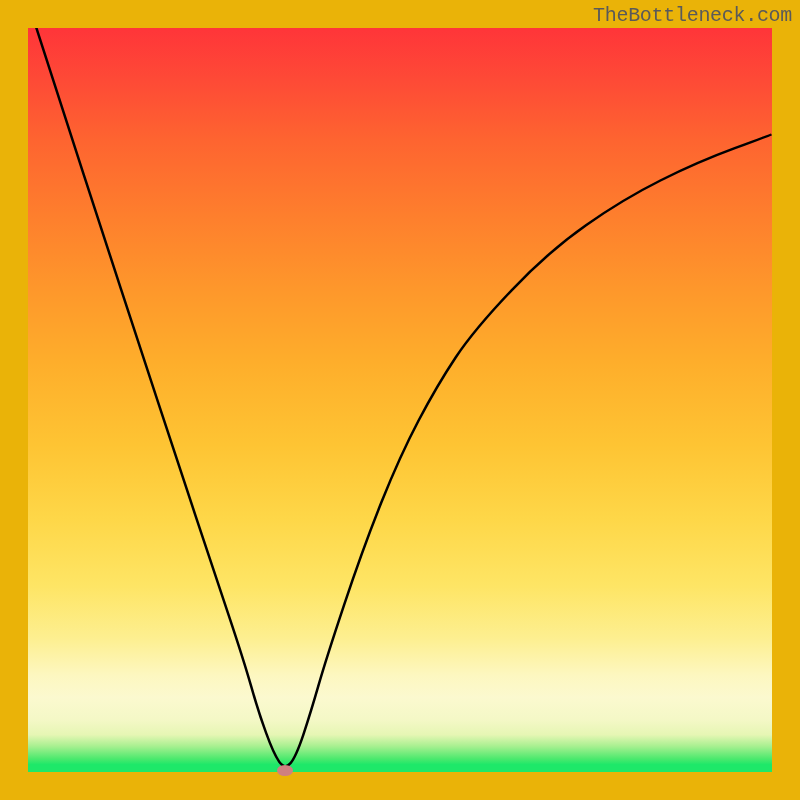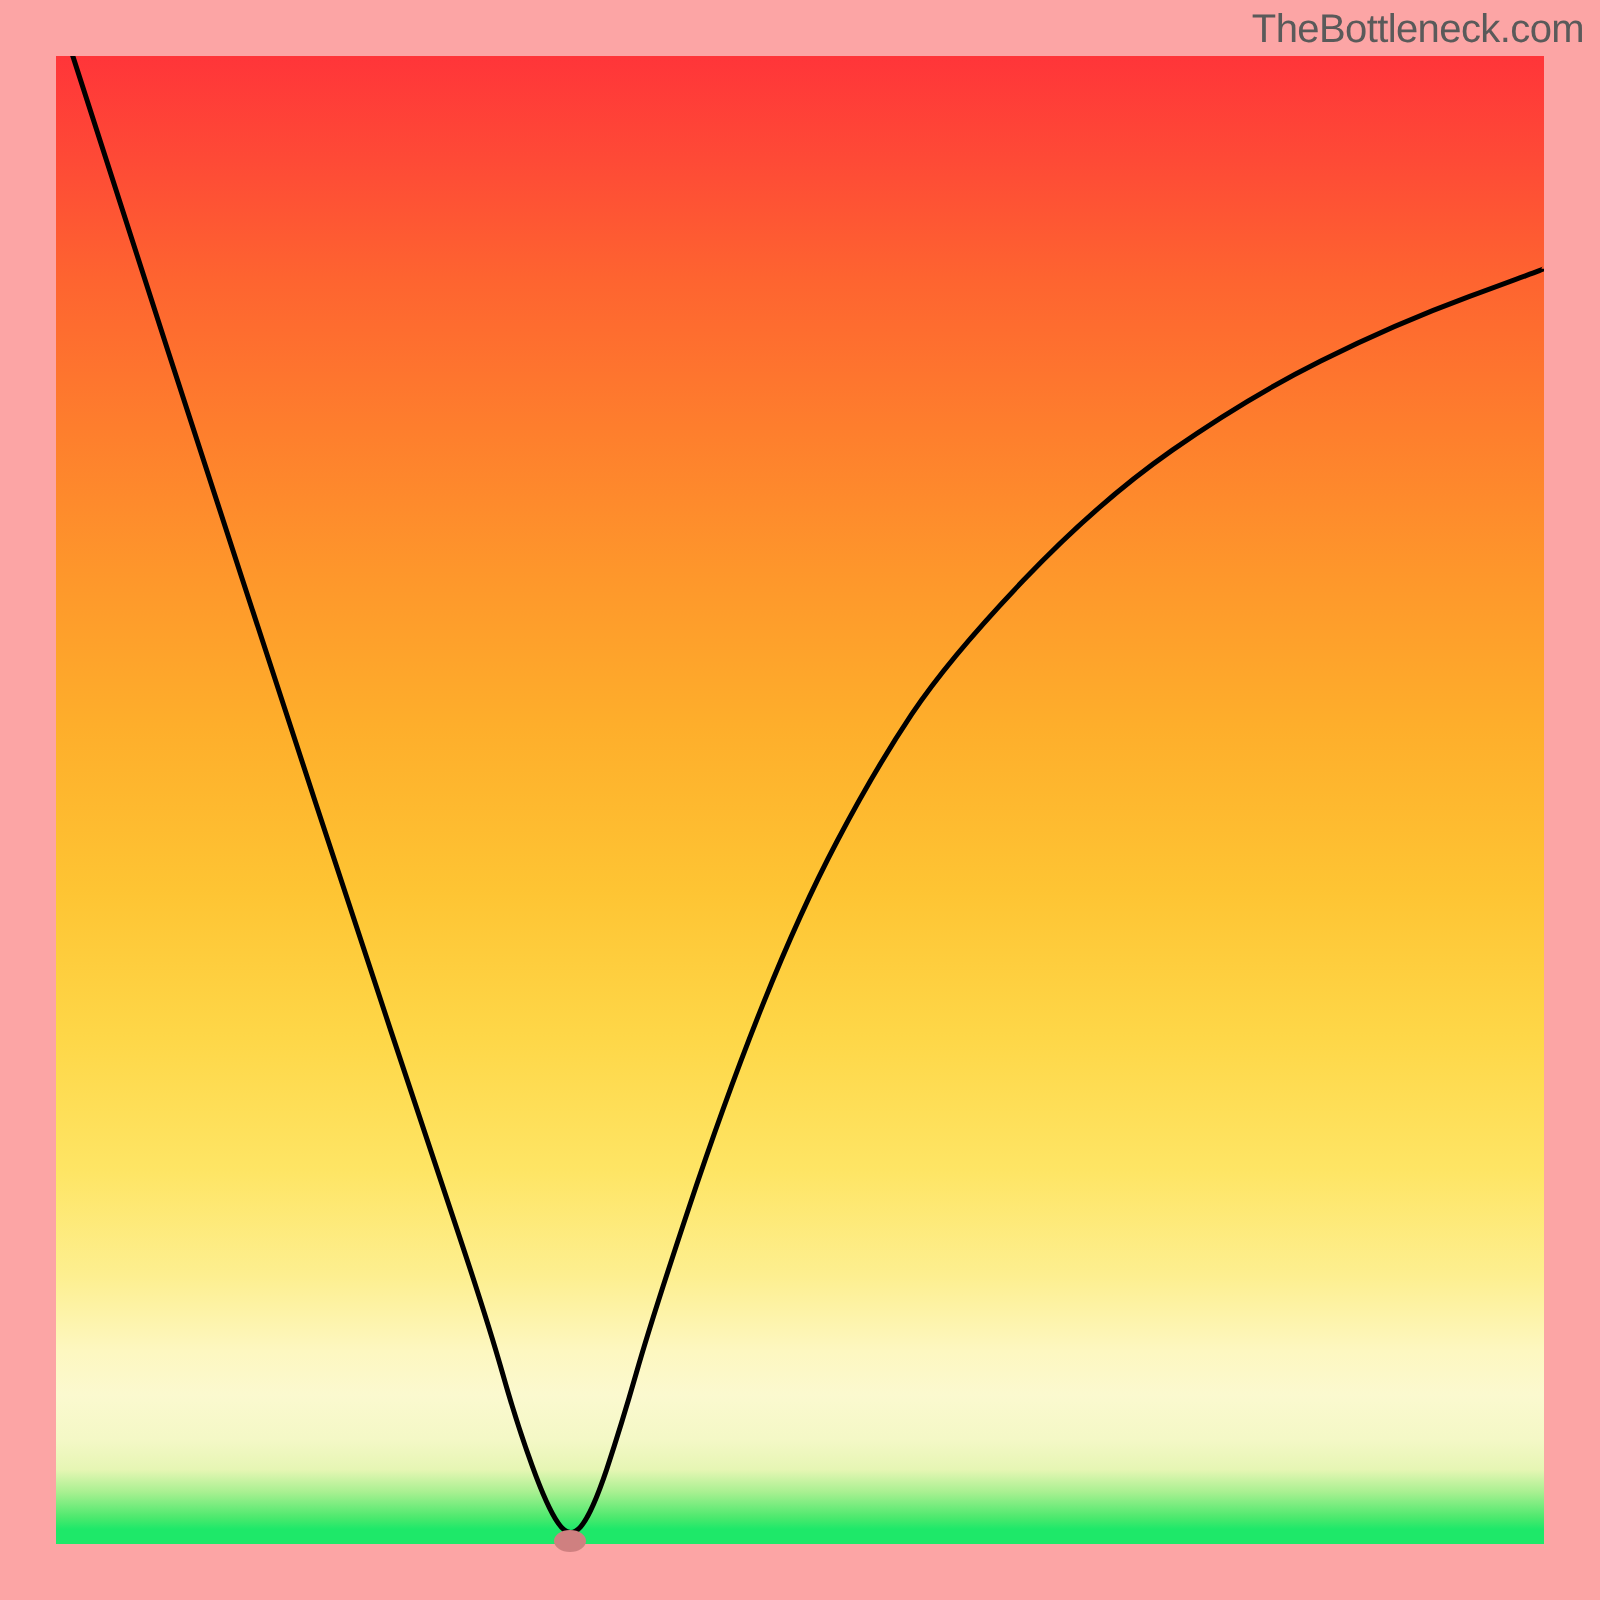--- a/index.html
+++ b/index.html
@@ -8,21 +8,22 @@
     width: 800px;
     height: 800px;
     overflow: hidden;
     background: #000;
     font-family: Arial, Helvetica, sans-serif;
   }
   .frame {
     position: relative;
     width: 800px;
     height: 800px;
-    background: #fca5a5;
+    background: #eab308;
+    font-family: Liberation Mono, monospace;
   }
   .plot-area {
     position: absolute;
     left: 28px;
     top: 28px;
     width: 744px;
     height: 744px;
     
     background: linear-gradient(
       to top,

